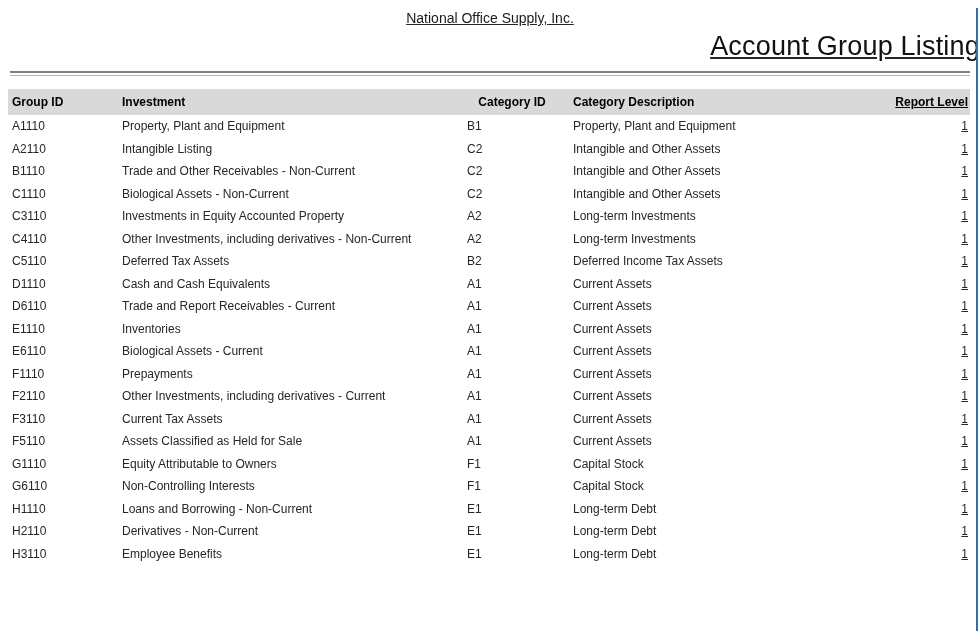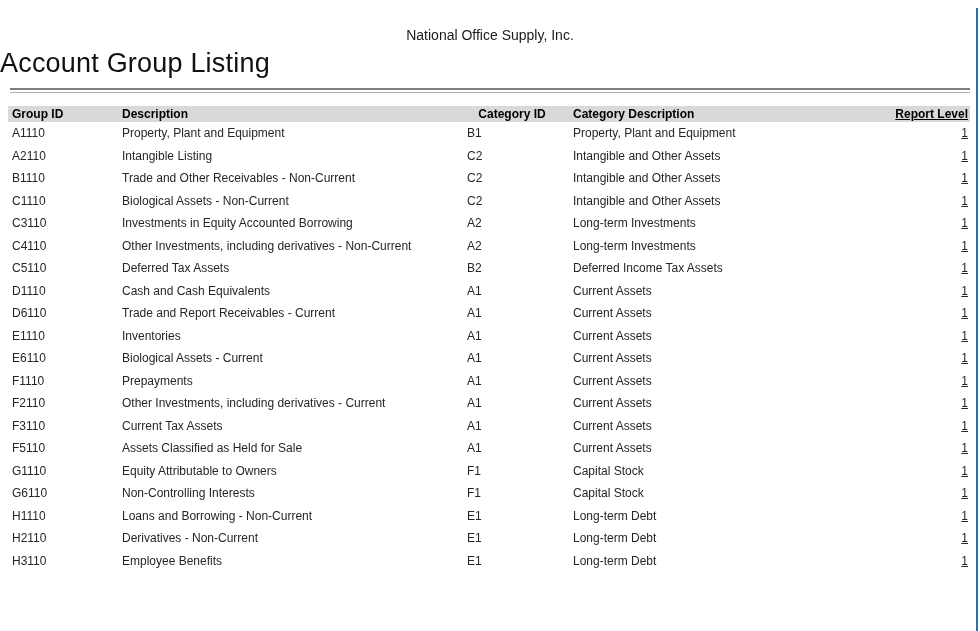--- a/index.html
+++ b/index.html
@@ -5,29 +5,29 @@
   html, body { margin: 0; padding: 0; background: #ffffff; }
   .page {
     position: relative;
     width: 980px;
     height: 631px;
     background: #ffffff;
     overflow: hidden;
     font-family: "Liberation Sans", sans-serif;
     color: #262626;
   }
-  .report-header { padding-top: 28px; }
+  .report-header { padding-top: 11px; text-decoration: underline; }
   .company {
     text-align: center;
     font-size: 14px;
     line-height: 14px;
     color: #1a1a1a;
   }
   .report-title {
-    text-align: left;
+    text-align: right;
     font-size: 27px;
     line-height: 30px;
     margin-top: 6px;
     color: #111111;
     letter-spacing: 0.2px;
   }
   .double-rule {
     margin: 10px 8px 0 10px;
     width: 960px;
     height: 2px;
@@ -38,21 +38,21 @@
     margin: 13px 0 0 8px;
     width: 962px;
     border-collapse: collapse;
     table-layout: fixed;
   }
   table.listing th {
     background: var(--header-bg, #d9d9d9);
     color: #000000;
     font-size: 12px;
     font-weight: bold;
-    height: 16px;
+    height: 26px;
     padding: 0;
     vertical-align: middle;
     white-space: nowrap;
   }
   table.listing td {
     font-size: 12px;
     height: 22.5px;
     padding: 0;
     vertical-align: middle;
     white-space: nowrap;
@@ -89,21 +89,21 @@
     <colgroup>
       <col style="width:114px">
       <col style="width:345px">
       <col style="width:90px">
       <col style="width:328px">
       <col style="width:85px">
     </colgroup>
     <thead>
       <tr>
         <th class="c-group">Group ID</th>
-        <th class="c-desc">Description</th>
+        <th class="c-desc">Investment</th>
         <th class="c-catid">Category ID</th>
         <th class="c-catdesc">Category Description</th>
         <th class="c-level">Report Level</th>
       </tr>
     </thead>
     <tbody id="table-body">
         <tr>
           <td class="c-group">A1110</td>
           <td class="c-desc">Property, Plant and Equipment</td>
           <td class="c-catid">B1</td>
@@ -126,21 +126,21 @@
         </tr>
         <tr>
           <td class="c-group">C1110</td>
           <td class="c-desc">Biological Assets - Non-Current</td>
           <td class="c-catid">C2</td>
           <td class="c-catdesc">Intangible and Other Assets</td>
           <td class="c-level">1</td>
         </tr>
         <tr>
           <td class="c-group">C3110</td>
-          <td class="c-desc">Investments in Equity Accounted Borrowing</td>
+          <td class="c-desc">Investments in Equity Accounted Property</td>
           <td class="c-catid">A2</td>
           <td class="c-catdesc">Long-term Investments</td>
           <td class="c-level">1</td>
         </tr>
         <tr>
           <td class="c-group">C4110</td>
           <td class="c-desc">Other Investments, including derivatives - Non-Current</td>
           <td class="c-catid">A2</td>
           <td class="c-catdesc">Long-term Investments</td>
           <td class="c-level">1</td>

